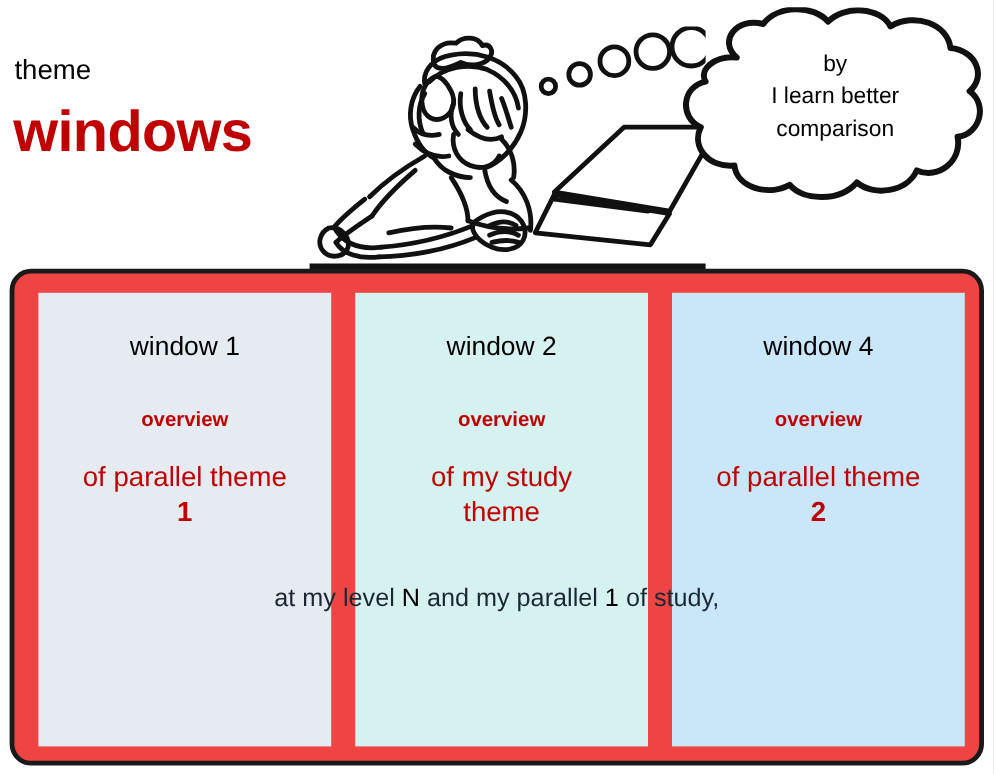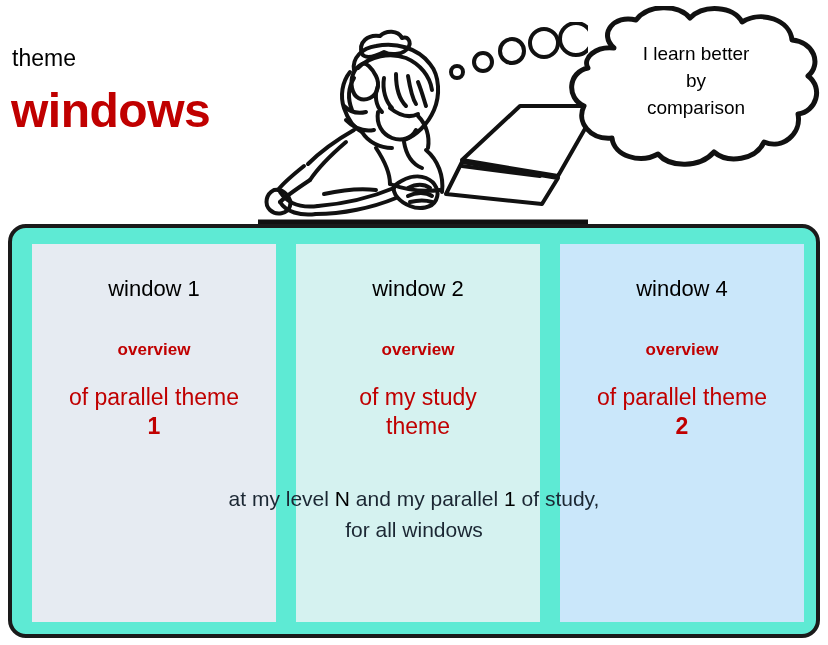--- a/index.html
+++ b/index.html
@@ -74,21 +74,21 @@
   
   #windows-container {
     position: absolute;
     left: 8px;
     top: 224px;
     width: 812px;
     height: 414px;
     border: 4px solid #1a1a1a;
     border-radius: 18px;
     box-sizing: border-box;
-    background: #5eead4;
+    background: #ef4444;
   }
   #panels {
     position: absolute;
     left: 20px;
     top: 16px;
     width: 772px;
     height: 378px;
     display: flex;
     gap: 20px;
   }
@@ -234,22 +234,22 @@
              C200 154 172 158 158 146
              C144 162 114 162 102 148
              C84 158 58 150 56 132
              C34 134 20 116 28 100
              C10 92 12 66 32 62
              C26 52 40 40 58 42 Z"></path>
   </svg>
 </div>
 
 <div id="thought-bubble-text">
+  <div>by</div>
   <div>I learn better</div>
-  <div>by</div>
   <div>comparison</div>
 </div>
 
 <div id="windows-container">
 
   <div id="panels">
 
     <div class="panel panel-1">
       <div class="panel-title">window 1</div>
       <div class="panel-overview">overview</div>
@@ -278,14 +278,13 @@
         <br>
         <span class="num">2</span>
       </div>
     </div>
 
   </div>
 </div>
 
 <div id="footer-note">
   <div><span>at my level </span><span class="tok">N</span><span> and my parallel </span><span class="tok">1</span><span> of study,</span></div>
-  <div>for all windows</div>
 </div>
 
 </body></html>

